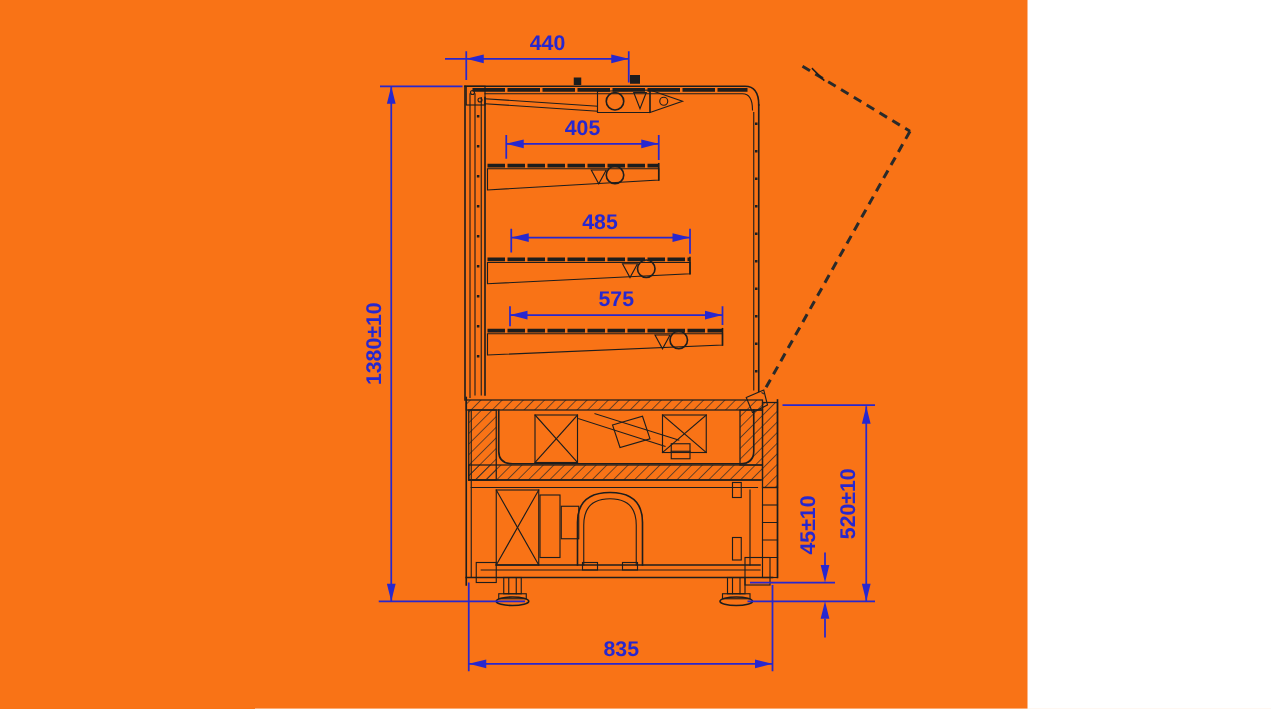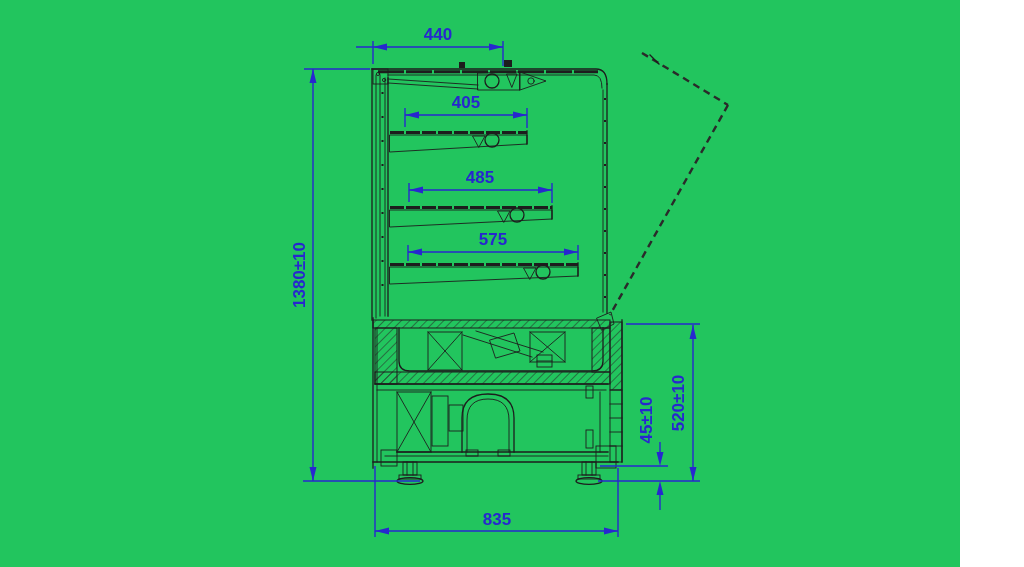--- a/index.html
+++ b/index.html
@@ -1,16 +1,16 @@
 <!DOCTYPE html>
 <html><head>
 <meta charset="utf-8">
 <style>
   html,body{margin:0;padding:0;background:#ffffff;width:1024px;height:567px;overflow:hidden;}
-  .stage{position:relative;width:960px;height:567px;background:#22c55e;}
+  .stage{position:relative;width:822px;height:567px;background:#f97316;}
   svg{display:block;}
   .blk{stroke:#1d1d1d;fill:none;stroke-width:1.3;stroke-linecap:square;}
   .blkthin{stroke:#1d1d1d;fill:none;stroke-width:0.9;stroke-linecap:square;}
   .blkfill{fill:#1d1d1d;stroke:none;}
   .seg{stroke:#1d1d1d;fill:none;stroke-width:3;}
   .dotline{stroke:#1d1d1d;fill:none;stroke-width:2;}
   .dash{stroke:#2a2a2a;fill:none;stroke-width:2.4;stroke-dasharray:7 5;}
   .dim{stroke:#2727cf;fill:none;stroke-width:1.4;}
   .dimarrow{fill:#2727cf;stroke:none;}
   .dimtext{font-family:"Liberation Sans","DejaVu Sans",sans-serif;font-weight:bold;font-size:17px;fill:#2727cf;}

